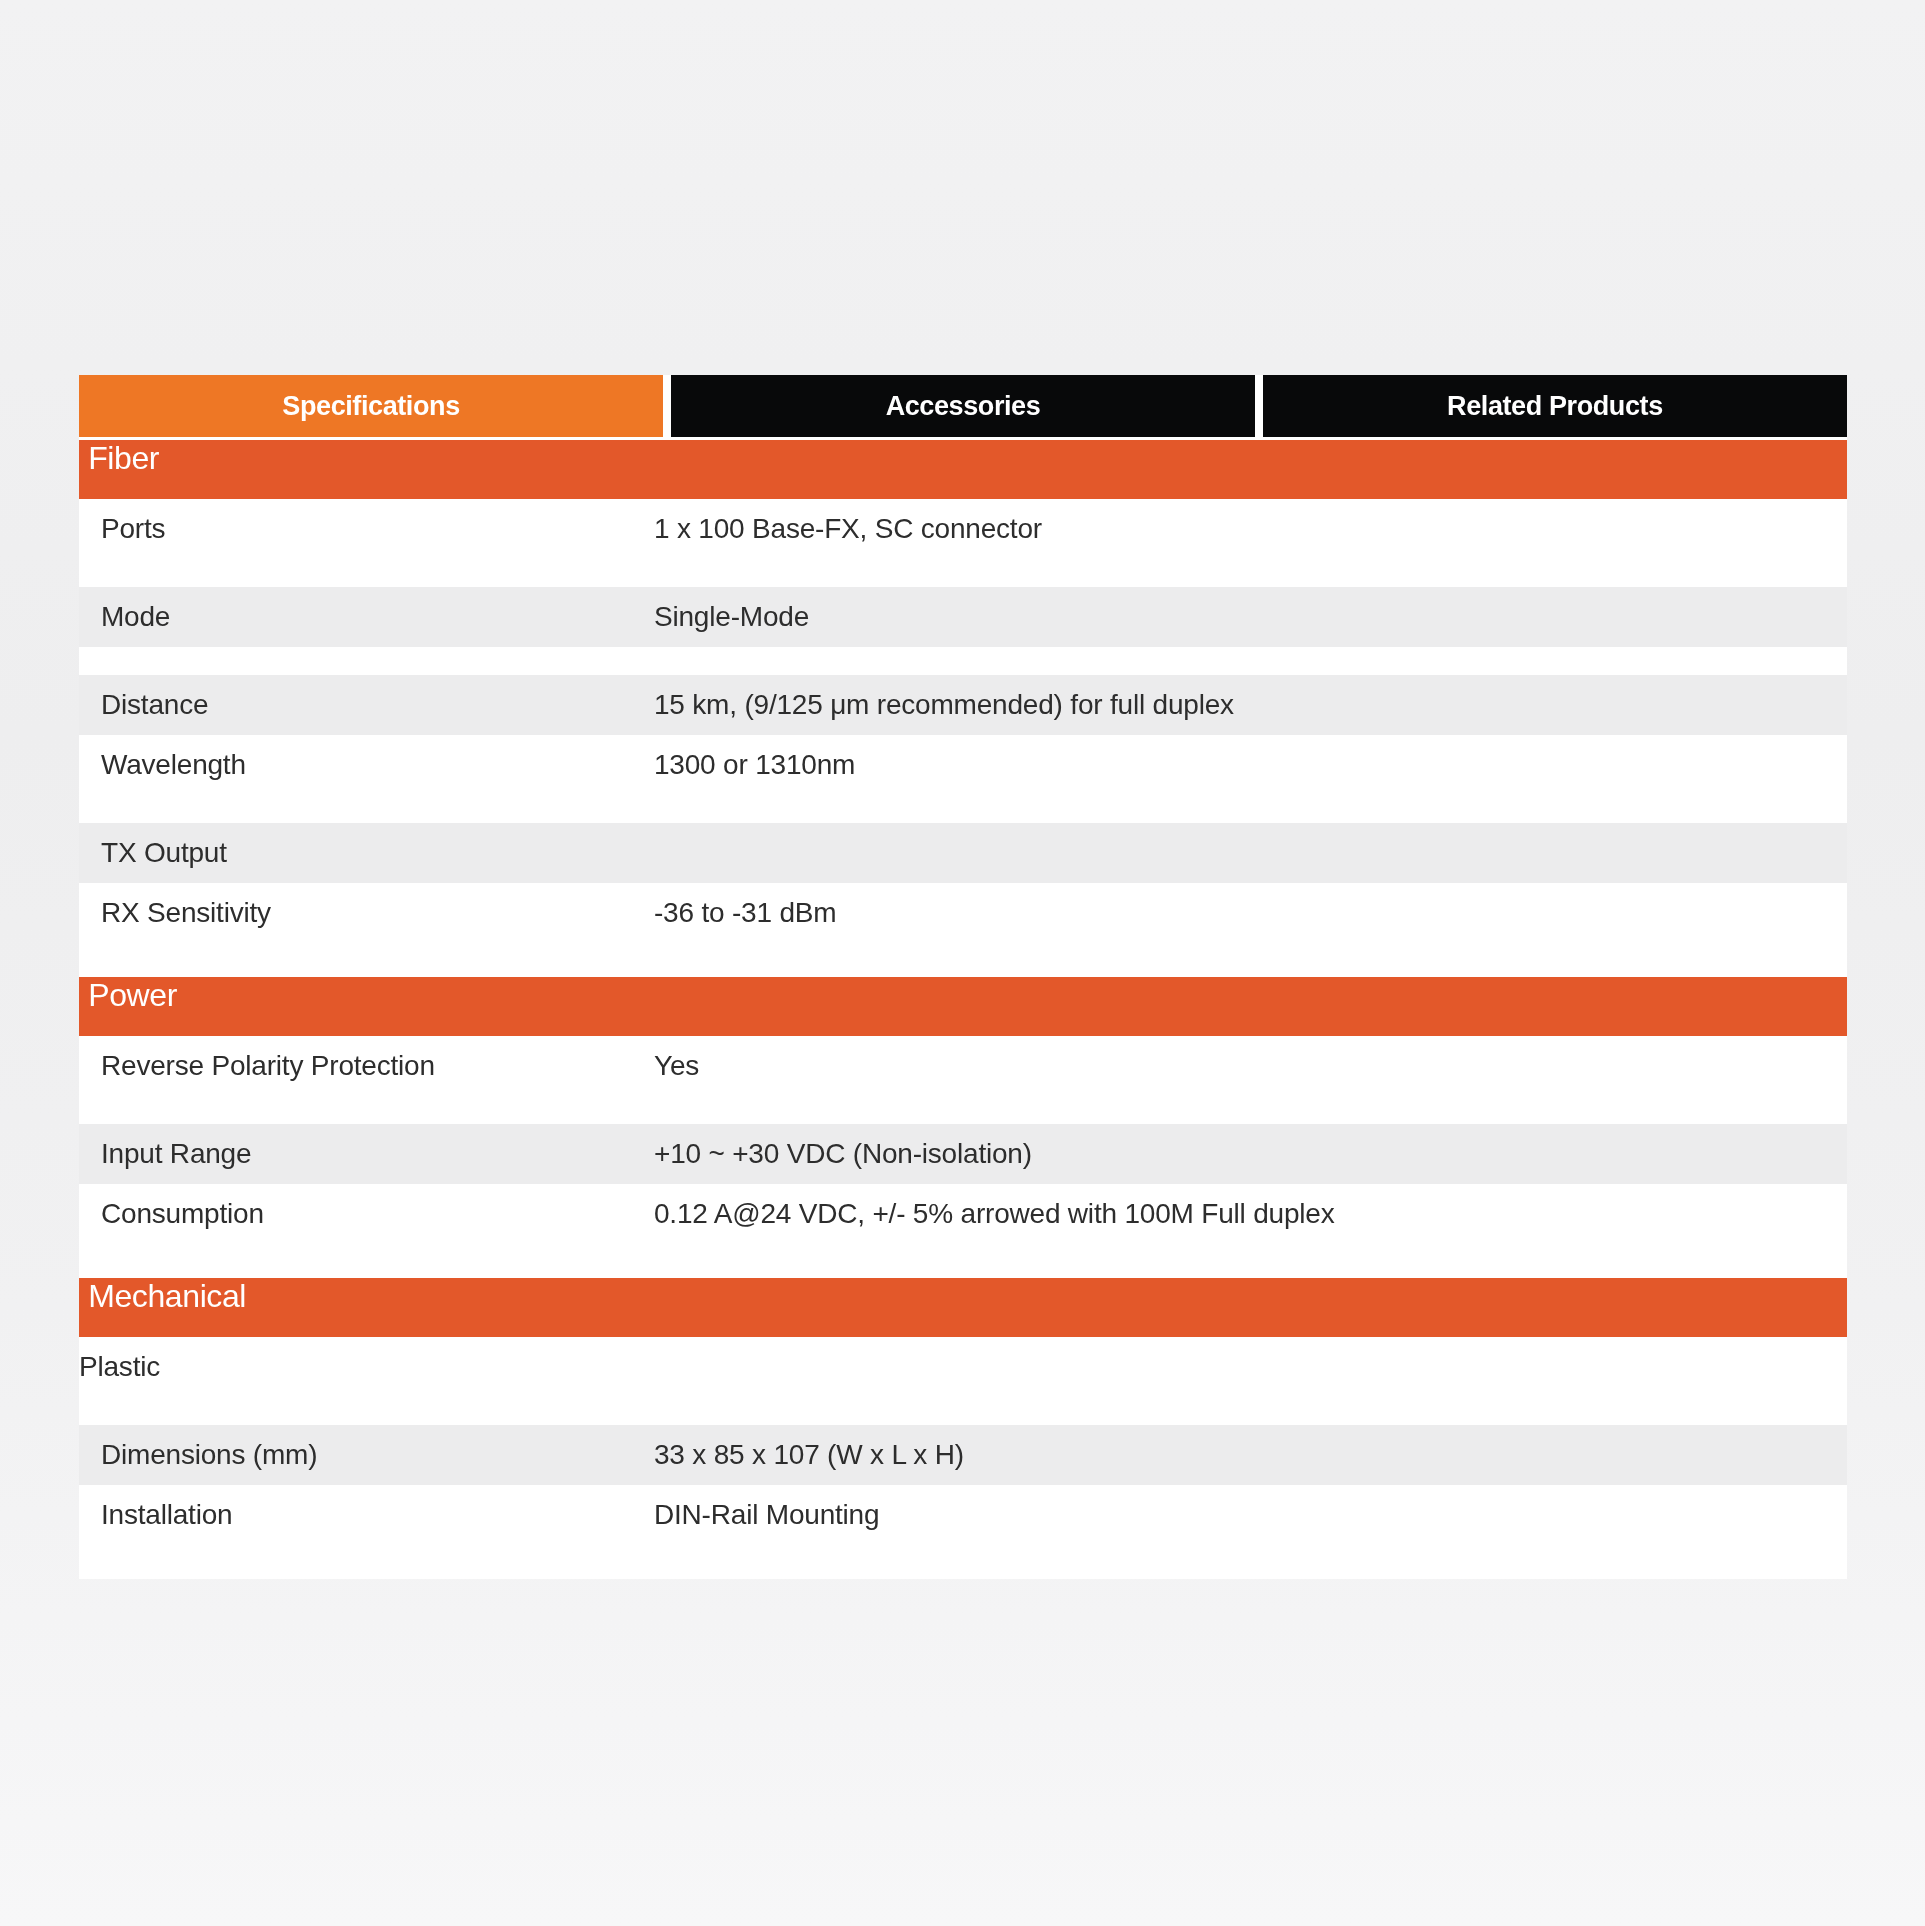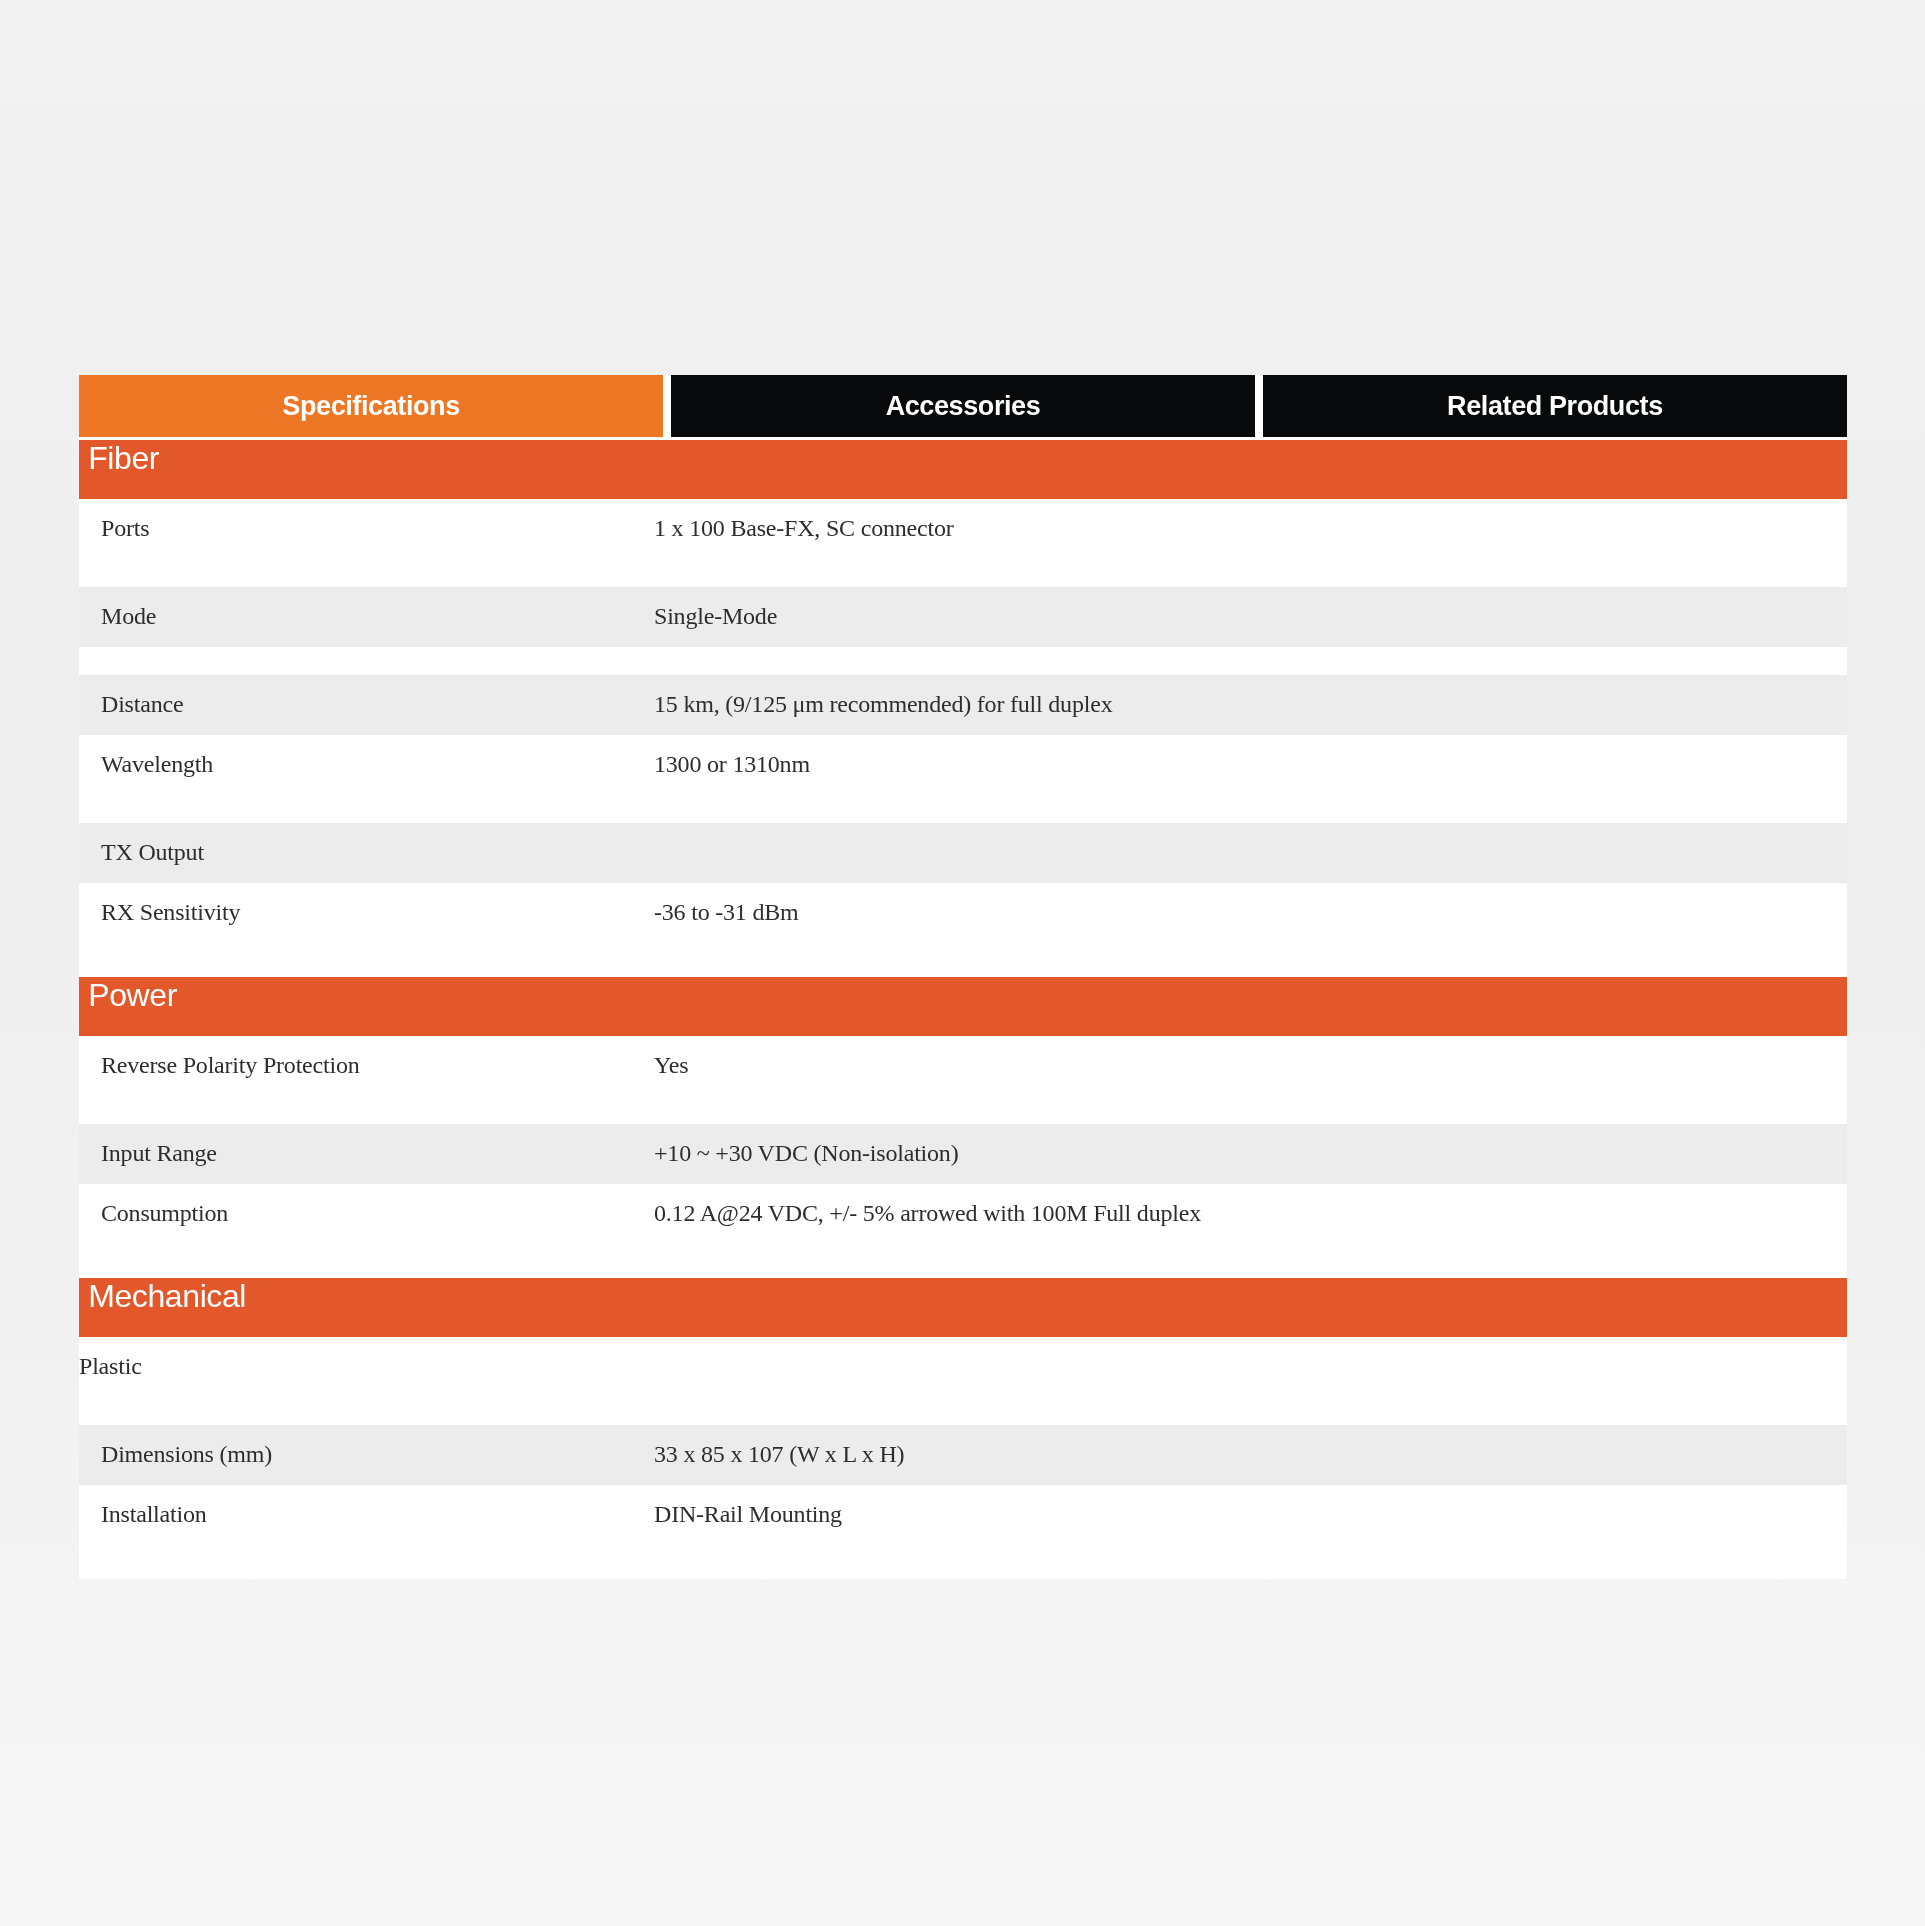--- a/index.html
+++ b/index.html
@@ -18,20 +18,21 @@
     position: absolute;
     left: 79px;
     top: 375px;
     width: 1768px;
     background: var(--card-bg, #ffffff);
   }
   .tab-bar {
     display: flex;
     gap: 7.8px;
     height: 62px;
+    justify-content: flex-end;
   }
   .tab {
     flex: 1 1 0;
     display: flex;
     align-items: center;
     justify-content: center;
     background: var(--tab-inactive-bg, #08090a);
     color: var(--tab-text, #ffffff);
     font-size: 27px;
     font-weight: bold;
@@ -61,25 +62,24 @@
     min-height: 60px;
     padding: 10px 0;
     box-sizing: border-box;
     background: #ffffff;
   }
   .row.alt {
     background: var(--row-alt-bg, #ececed);
     margin-top: 28px;
   }
   .cell {
-    font-size: 24px;
+    font-size: 28px;
     color: var(--row-text, #2d2d2d);
     line-height: 1.28;
     letter-spacing: -0.2px;
-    font-family: Liberation Serif, serif;
   }
   .cell.label {
     box-sizing: border-box;
     width: 575px;
     padding-left: 22px;
     flex-shrink: 0;
   }
   .cell.value {
     flex: 1;
     padding-right: 36px;

